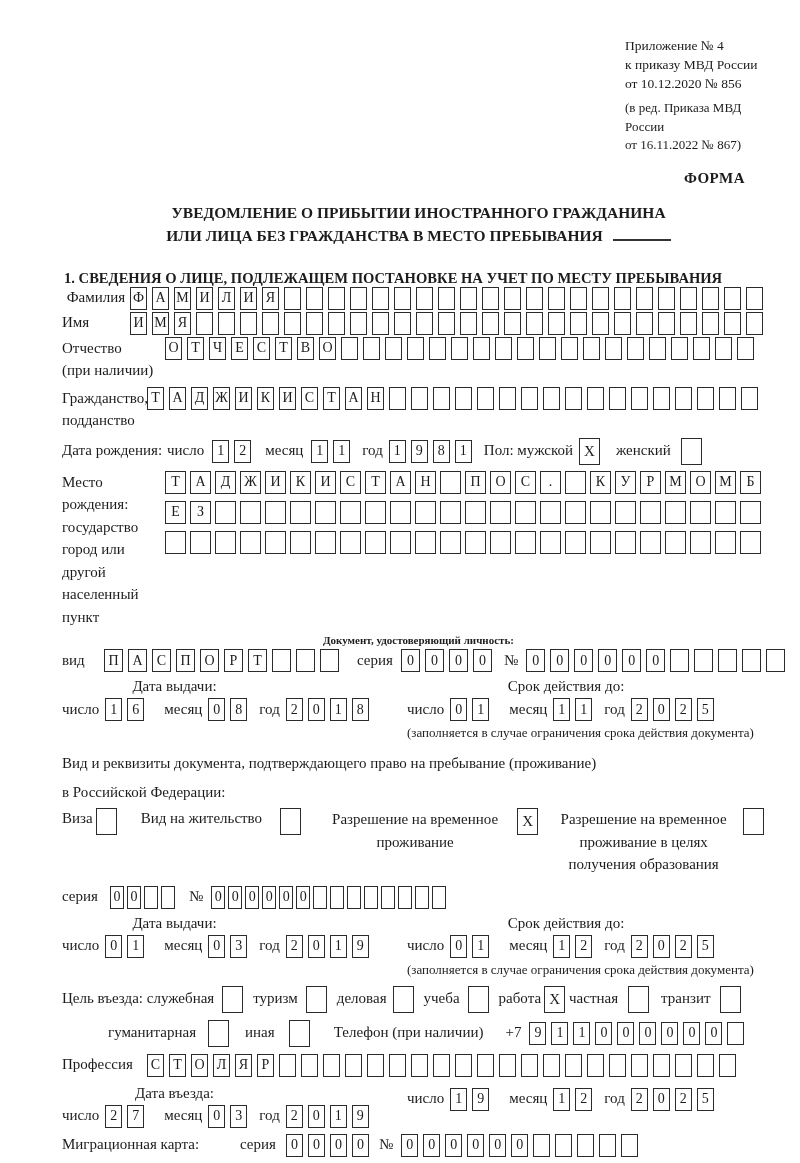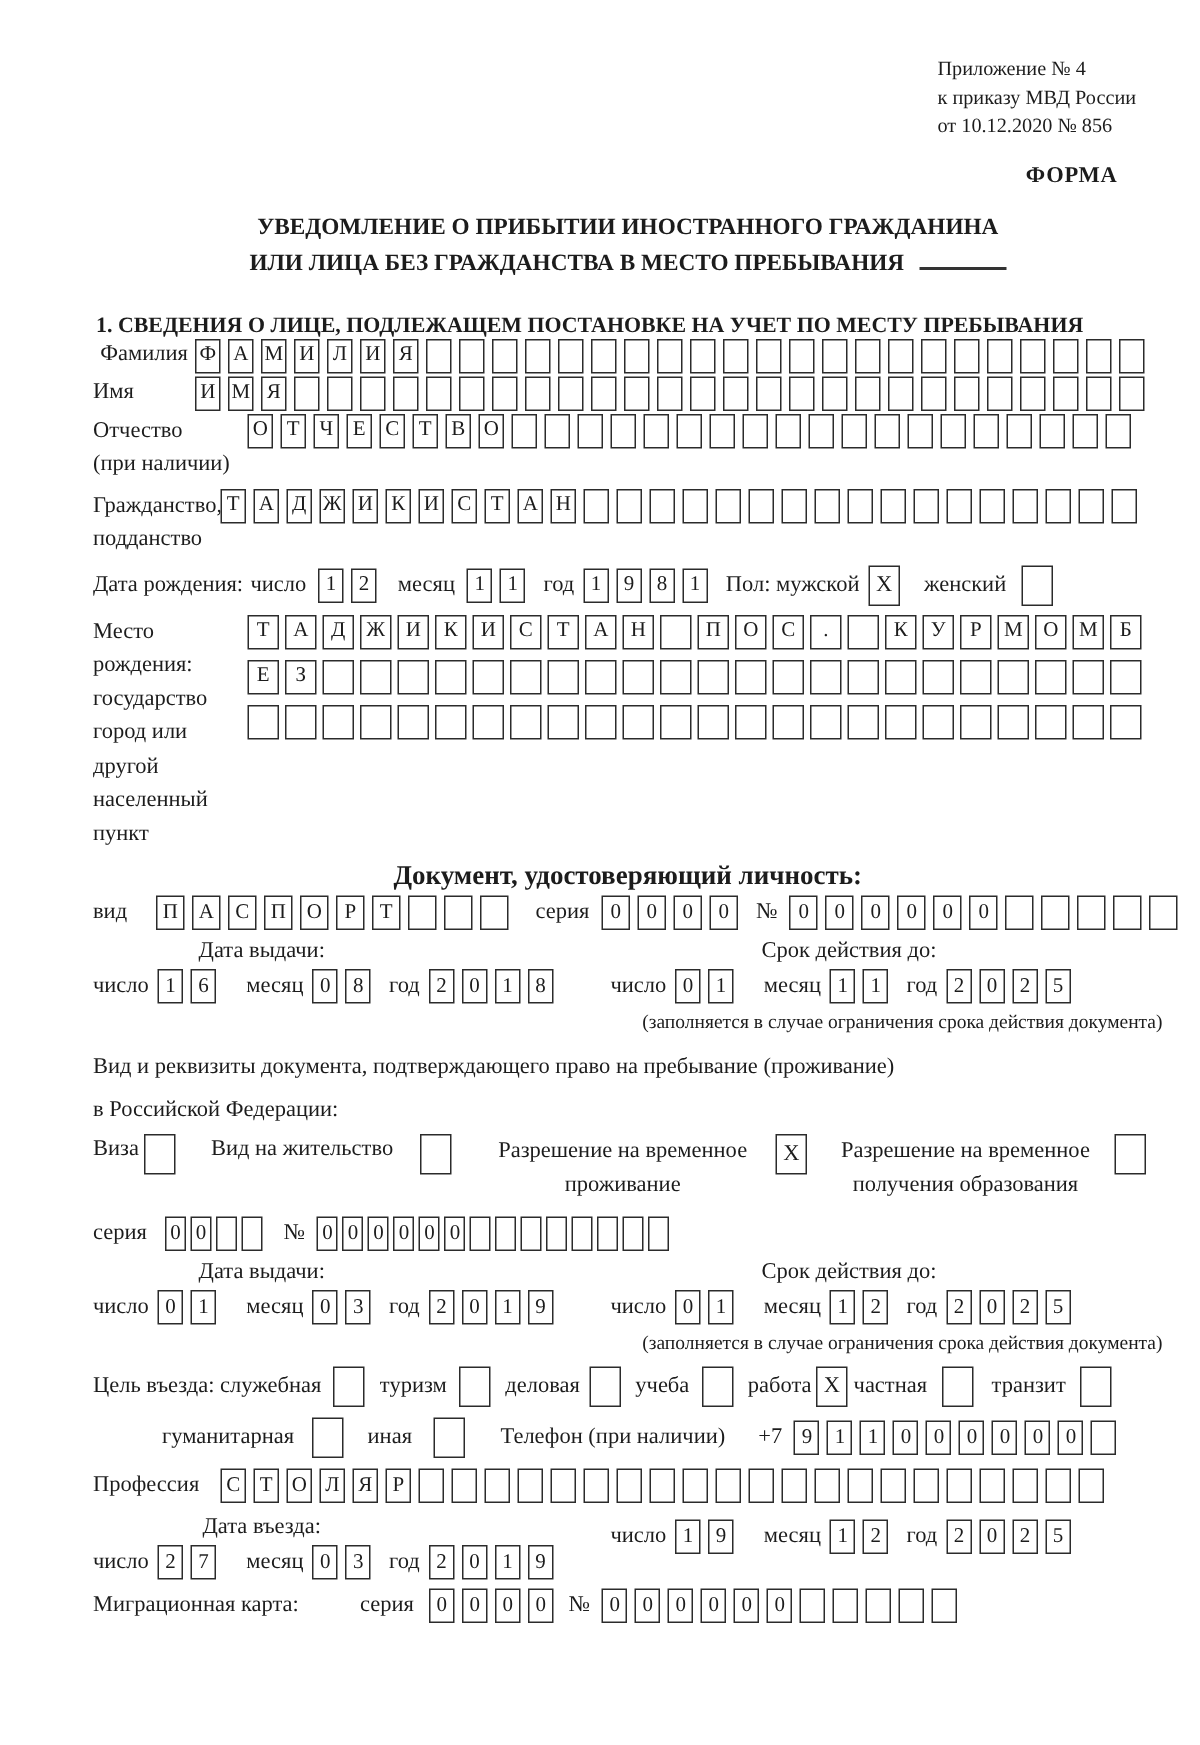--- a/index.html
+++ b/index.html
@@ -19,42 +19,46 @@
   .lbl{flex:none;line-height:1.45;}
   .lbl2{flex:none;line-height:1.5;}
   .boxes{display:inline-flex;gap:5px;flex:none;}
   .box{display:inline-flex;width:17px;height:23px;border:1.6px solid #2b2b2b;align-items:center;justify-content:center;
        font-size:14px;flex:none;background:#fff;box-sizing:border-box;line-height:1;}
   .boxes.wide{gap:4px}.boxes.wide .box{width:21px;}
   .boxes.big .box{width:19px;}
   .boxes.sm{gap:3px}.boxes.sm .box{width:14px;}
   .boxes.cbx .box{width:21px;height:27px;font-size:15px;}
   .stack{display:flex;flex-direction:column;gap:7px;}
-  .center-bold{font-weight:bold;text-align:center;font-size:18px;margin:6px 0 3px 0;}
+  .center-bold{font-weight:bold;text-align:center;font-size:11px;margin:6px 0 3px 0;}
   .dates{display:flex;margin-top:6px;}
   .dg1{width:345px;flex:none;}
   .dg2{flex:1;}
   .dhead{text-align:center;font-size:15px;}
   .dhead.left{padding-right:120px;}
   .dhead.right{padding-right:50px;}
   .dline{display:flex;align-items:center;margin-top:3px;}
   .dline .lbl{margin-right:6px;}
   .dline .boxes{margin-right:12px;}
-  .dnote{font-size:13px;text-align:right;margin-top:4px;}
+  .dnote{font-size:13px;margin-top:4px;}
   .ck-text{text-align:center;line-height:1.5;flex:none;}
 </style>
 </head>
 <body>
 
 <div class="page">
 
   <div class="hdr">
     <div>Приложение № 4</div>
     <div>к приказу МВД России</div>
     <div>от 10.12.2020 № 856</div>
+  </div>
+  <div class="hdr-note">
+    <div>(в ред. Приказа МВД России</div>
+    <div>от 16.11.2022 № 867)</div>
   </div>
   <div class="forma">ФОРМА</div>
 
   <div class="title">
     <div>УВЕДОМЛЕНИЕ О ПРИБЫТИИ ИНОСТРАННОГО ГРАЖДАНИНА</div>
     <div><span>ИЛИ ЛИЦА БЕЗ ГРАЖДАНСТВА В МЕСТО ПРЕБЫВАНИЯ</span><span class="blank-underline"></span></div>
   </div>
 
   <div class="sec">1. СВЕДЕНИЯ О ЛИЦЕ, ПОДЛЕЖАЩЕМ ПОСТАНОВКЕ НА УЧЕТ ПО МЕСТУ ПРЕБЫВАНИЯ</div>
 
@@ -422,20 +426,21 @@
       </span>
     <span class="ck-text" style="margin-left:24px;width:180px;">
       <div>Разрешение на временное</div>
       <div>проживание</div>
     </span>
     <span class="boxes cbx" style="margin-left:12px;">
         <span class="box">X</span>
       </span>
     <span class="ck-text" style="margin-left:18px;width:175px;">
       <div>Разрешение на временное</div>
+      <div>проживание в целях</div>
       <div>получения образования</div>
     </span>
     <span class="boxes cbx" style="margin-left:12px;">
         <span class="box"></span>
       </span>
   </div>
 
   <div class="row" style="margin-top:10px;align-items:center;">
     <span class="lbl" style="width:48px;">серия</span>
     <span class="boxes sm">

